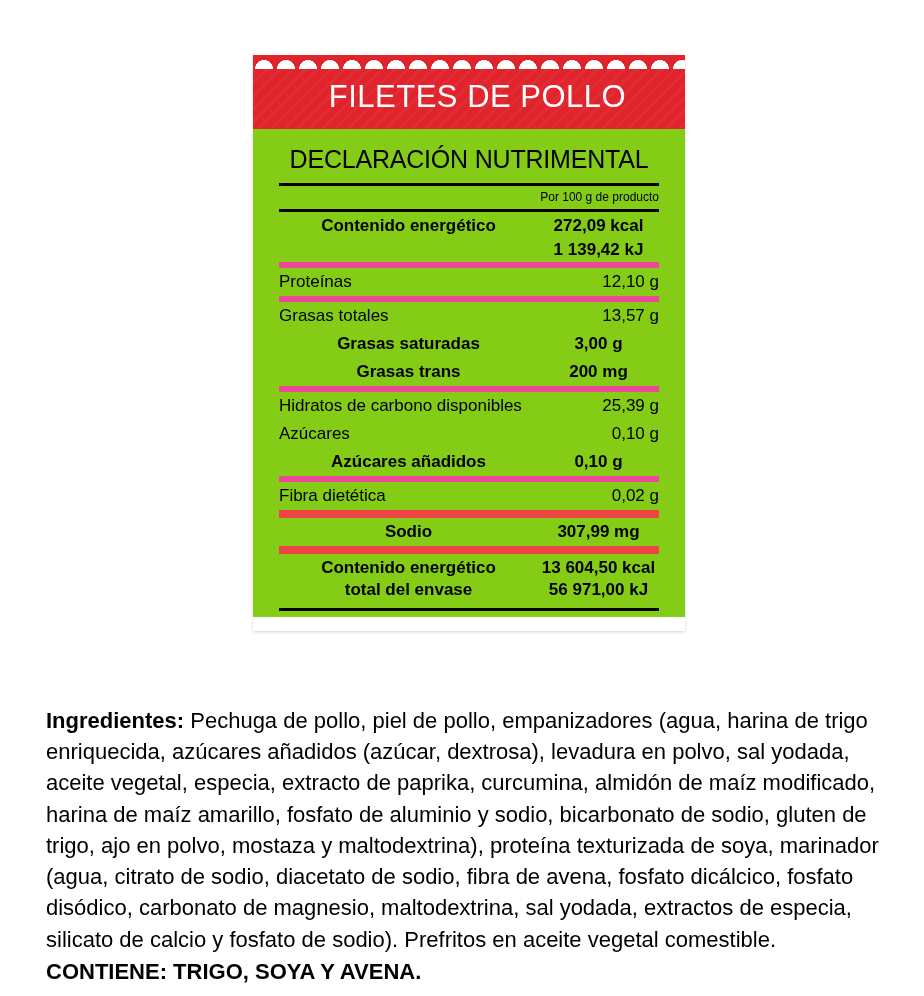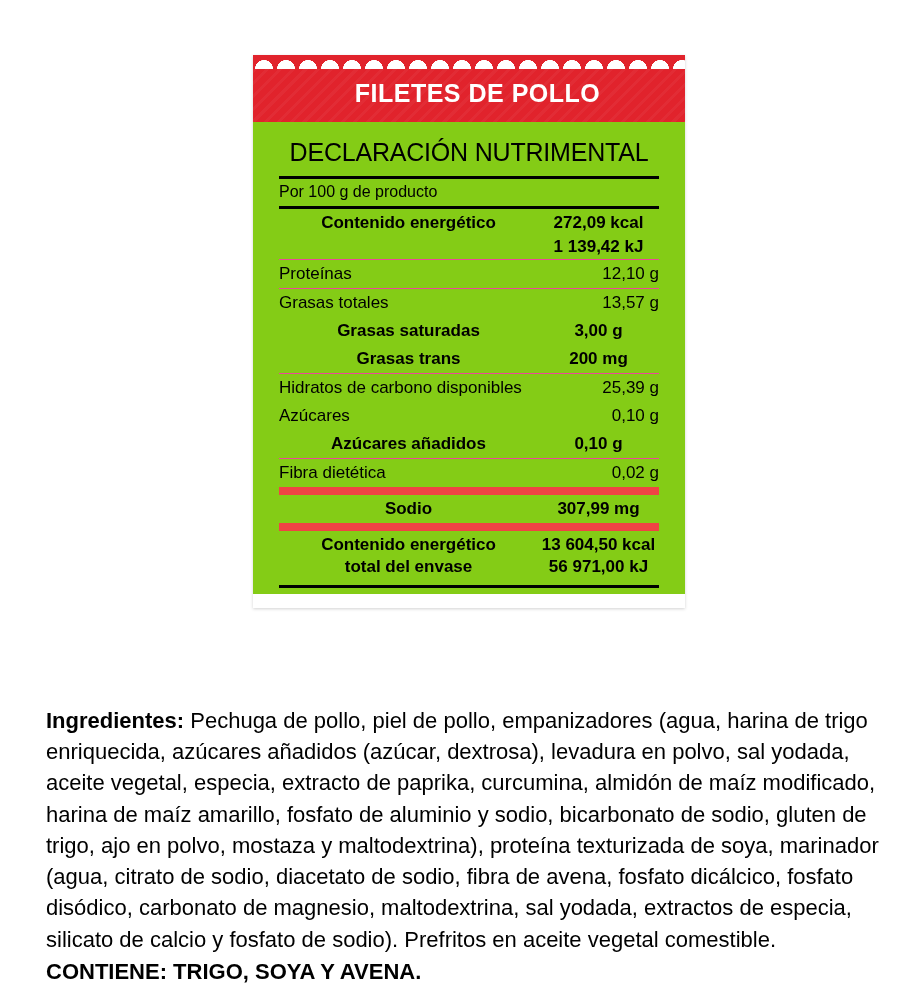--- a/index.html
+++ b/index.html
@@ -63,22 +63,22 @@
   .banner::before {
     
     content: "";
     position: absolute;
     inset: 0;
     background-image: repeating-linear-gradient(135deg, rgba(255,255,255,0.045) 0 3px, rgba(0,0,0,0) 3px 9px);
     pointer-events: none;
   }
   .banner-title {
     color: #ffffff;
-    font-size: 25px;
-    font-weight: bold;
+    font-size: 31px;
+    font-weight: normal;
     letter-spacing: 0.5px;
     position: relative;
     z-index: 1;
     padding-left: 17px;
   }
 
   .body {
     background: #84cc16;
     padding: 0 26px 6px 26px;
   }
@@ -86,40 +86,40 @@
   .decl-title {
     font-size: 25px;
     text-align: center;
     padding: 16px 0 9px 0;
     letter-spacing: -0.2px;
   }
 
   .rule-thick { border-top: 3px solid #000; }
 
   .per-serving {
-    font-size: 16px;
-    text-align: left;
+    font-size: 12px;
+    text-align: right;
     padding: 4px 0 5px 0;
   }
 
   table.nutri {
     width: 100%;
     border-collapse: collapse;
     font-size: 17px;
   }
   table.nutri td {
     padding: 2px 0 2px 0;
     vertical-align: baseline;
   }
   td.name { text-align: left; }
   td.val  { text-align: right; white-space: nowrap; }
 
   tr.b td { font-weight: bold; text-align: center; }
   td.indent { padding-left: 24px; }
-  tr.top-thin td { border-top: 1px solid #ec4899; padding-top: 4px; }
+  tr.top-thin td { border-top: 6px solid #ec4899; padding-top: 4px; }
   tr.top-med  td { border-top: 8px solid #ef4444; padding-top: 4px; }
   tr.no-pad td { padding-top: 0; }
   tr.tall td { padding-top: 4px; padding-bottom: 4px; }
 
   .two-line-name { line-height: 1.18; }
 
   
   .ingredients {
     position: absolute;
     left: 46px;

